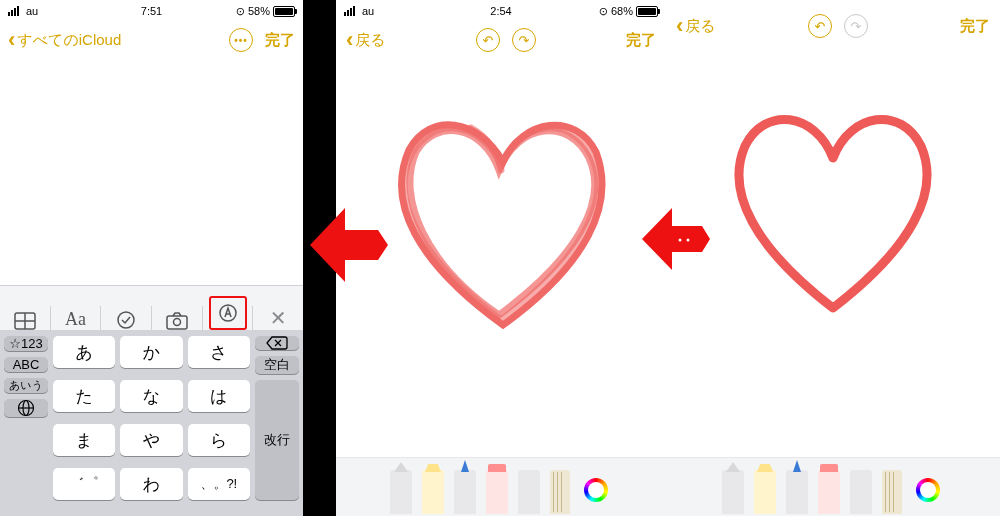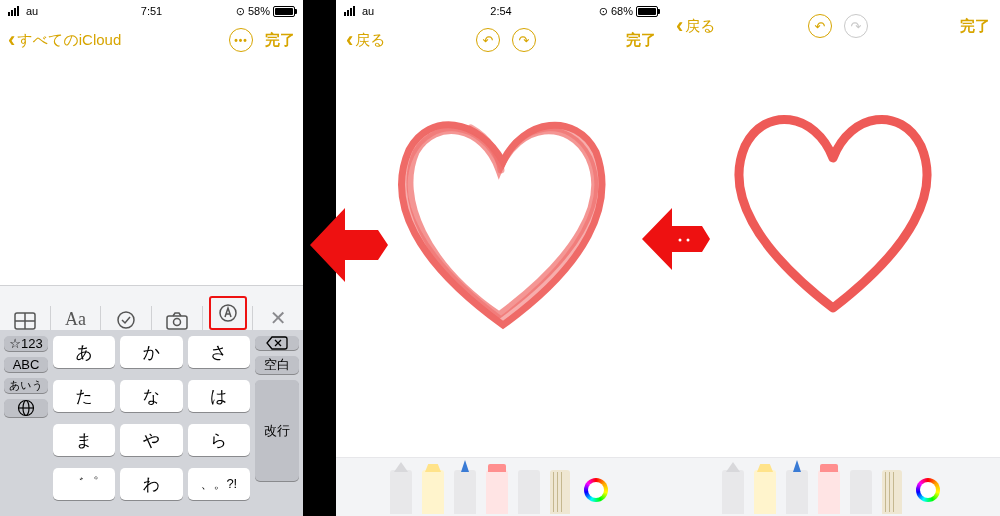--- a/index.html
+++ b/index.html
@@ -30,21 +30,21 @@
 .hl{border:2px solid #e11;border-radius:3px;width:34px;height:30px;display:flex;align-items:center;justify-content:center}
 .kbx{color:#8a8a8e;font-size:20px}
 
 .kb{position:absolute;top:330px;left:0;right:0;bottom:0;background:#d2d4d9;padding:6px 4px 16px 4px;box-sizing:border-box}
 .krow{display:flex;height:44px;margin-bottom:6px;gap:5px}
 .key{background:#fff;border-radius:5px;box-shadow:0 1px 0 #898a8d;display:flex;align-items:center;justify-content:center;font-size:17px;color:#000;cursor:pointer}
 .key.side{background:#bfc1c7;font-size:13px;color:#000}
 .key.side.sm{font-size:11px}
 .kw1{width:44px;flex:none}
 .kwF{flex:1}
-.key.tall{height:101px}
+.key.tall{height:120px}
 .kcol{display:flex;flex-direction:column;gap:6px}
 
 
 .panel{position:absolute;top:0;height:516px;background:#fff}
 .p2{left:336px;width:330px}
 .p3{left:666px;width:334px}
 .nav2{position:absolute;top:22px;left:0;right:0;height:36px;display:flex;align-items:center;padding:0 10px}
 .ic{width:22px;height:22px;border:1.5px solid #d7a500;border-radius:50%;display:flex;align-items:center;justify-content:center;cursor:pointer;margin:0 6px;color:#d7a500;font-size:13px}
 .ic.dis{border-color:#c9c9c9;color:#c9c9c9}
 .heart{position:absolute;left:50%;transform:translateX(-50%)}

